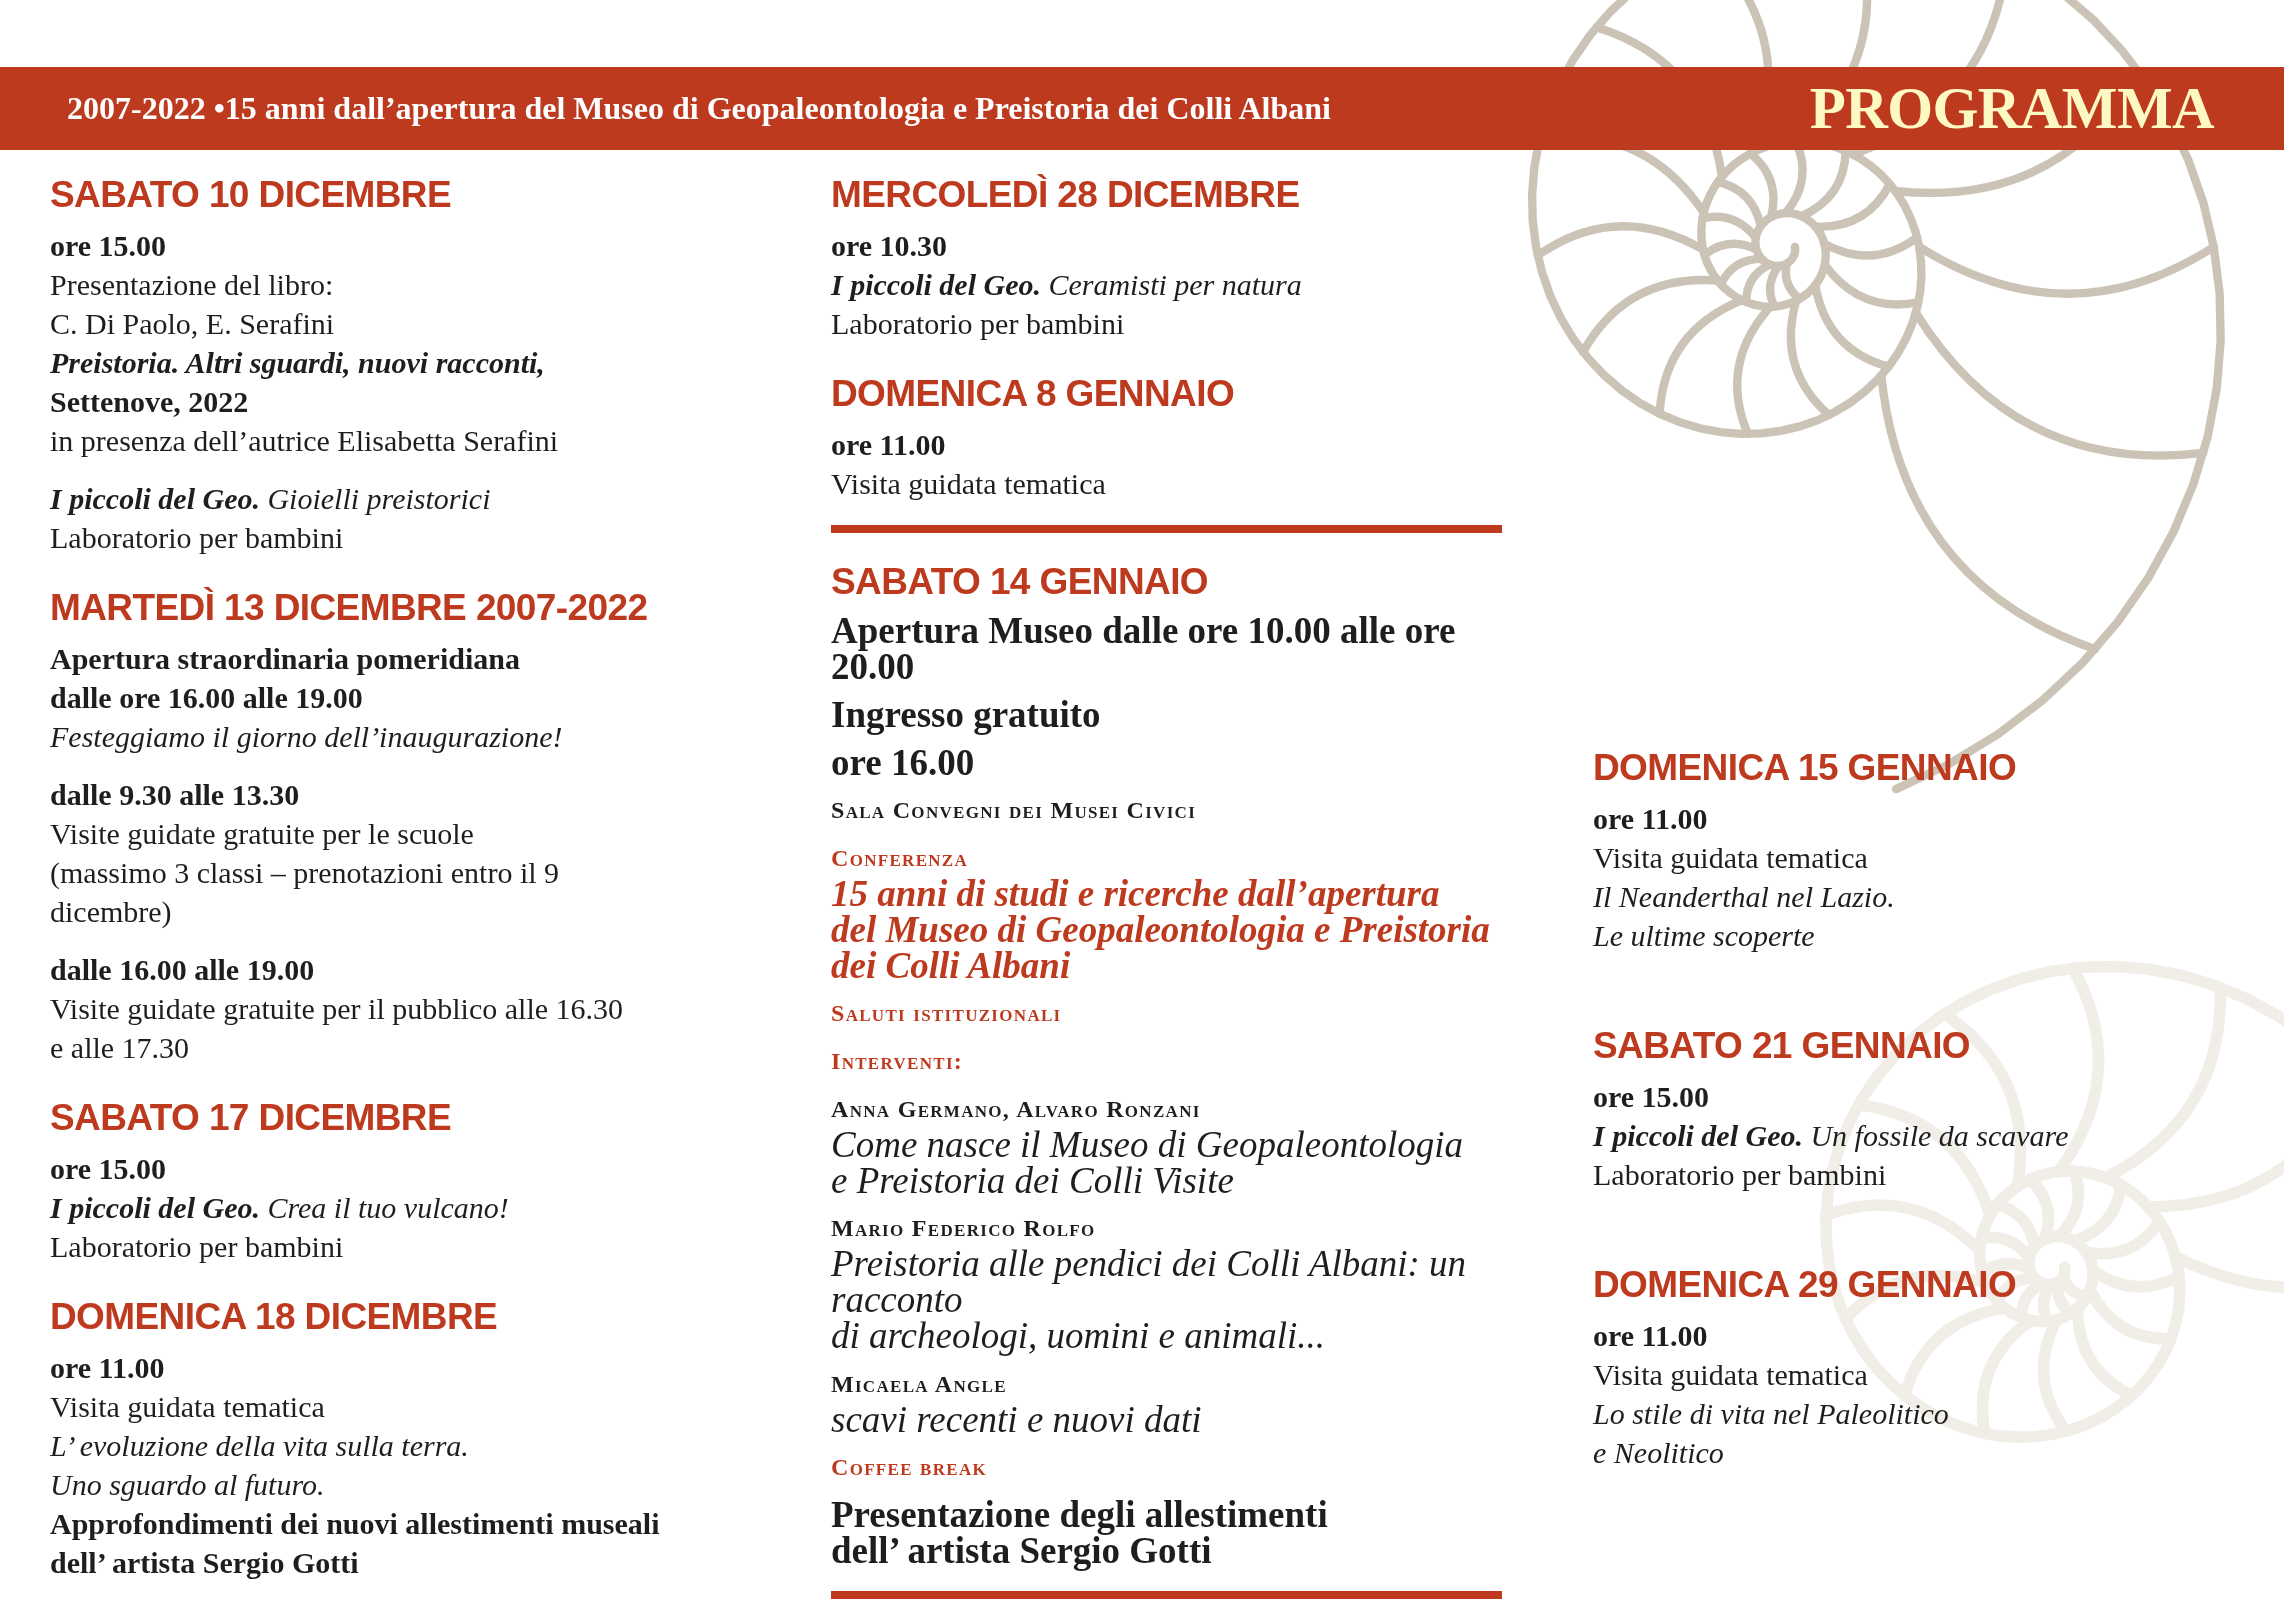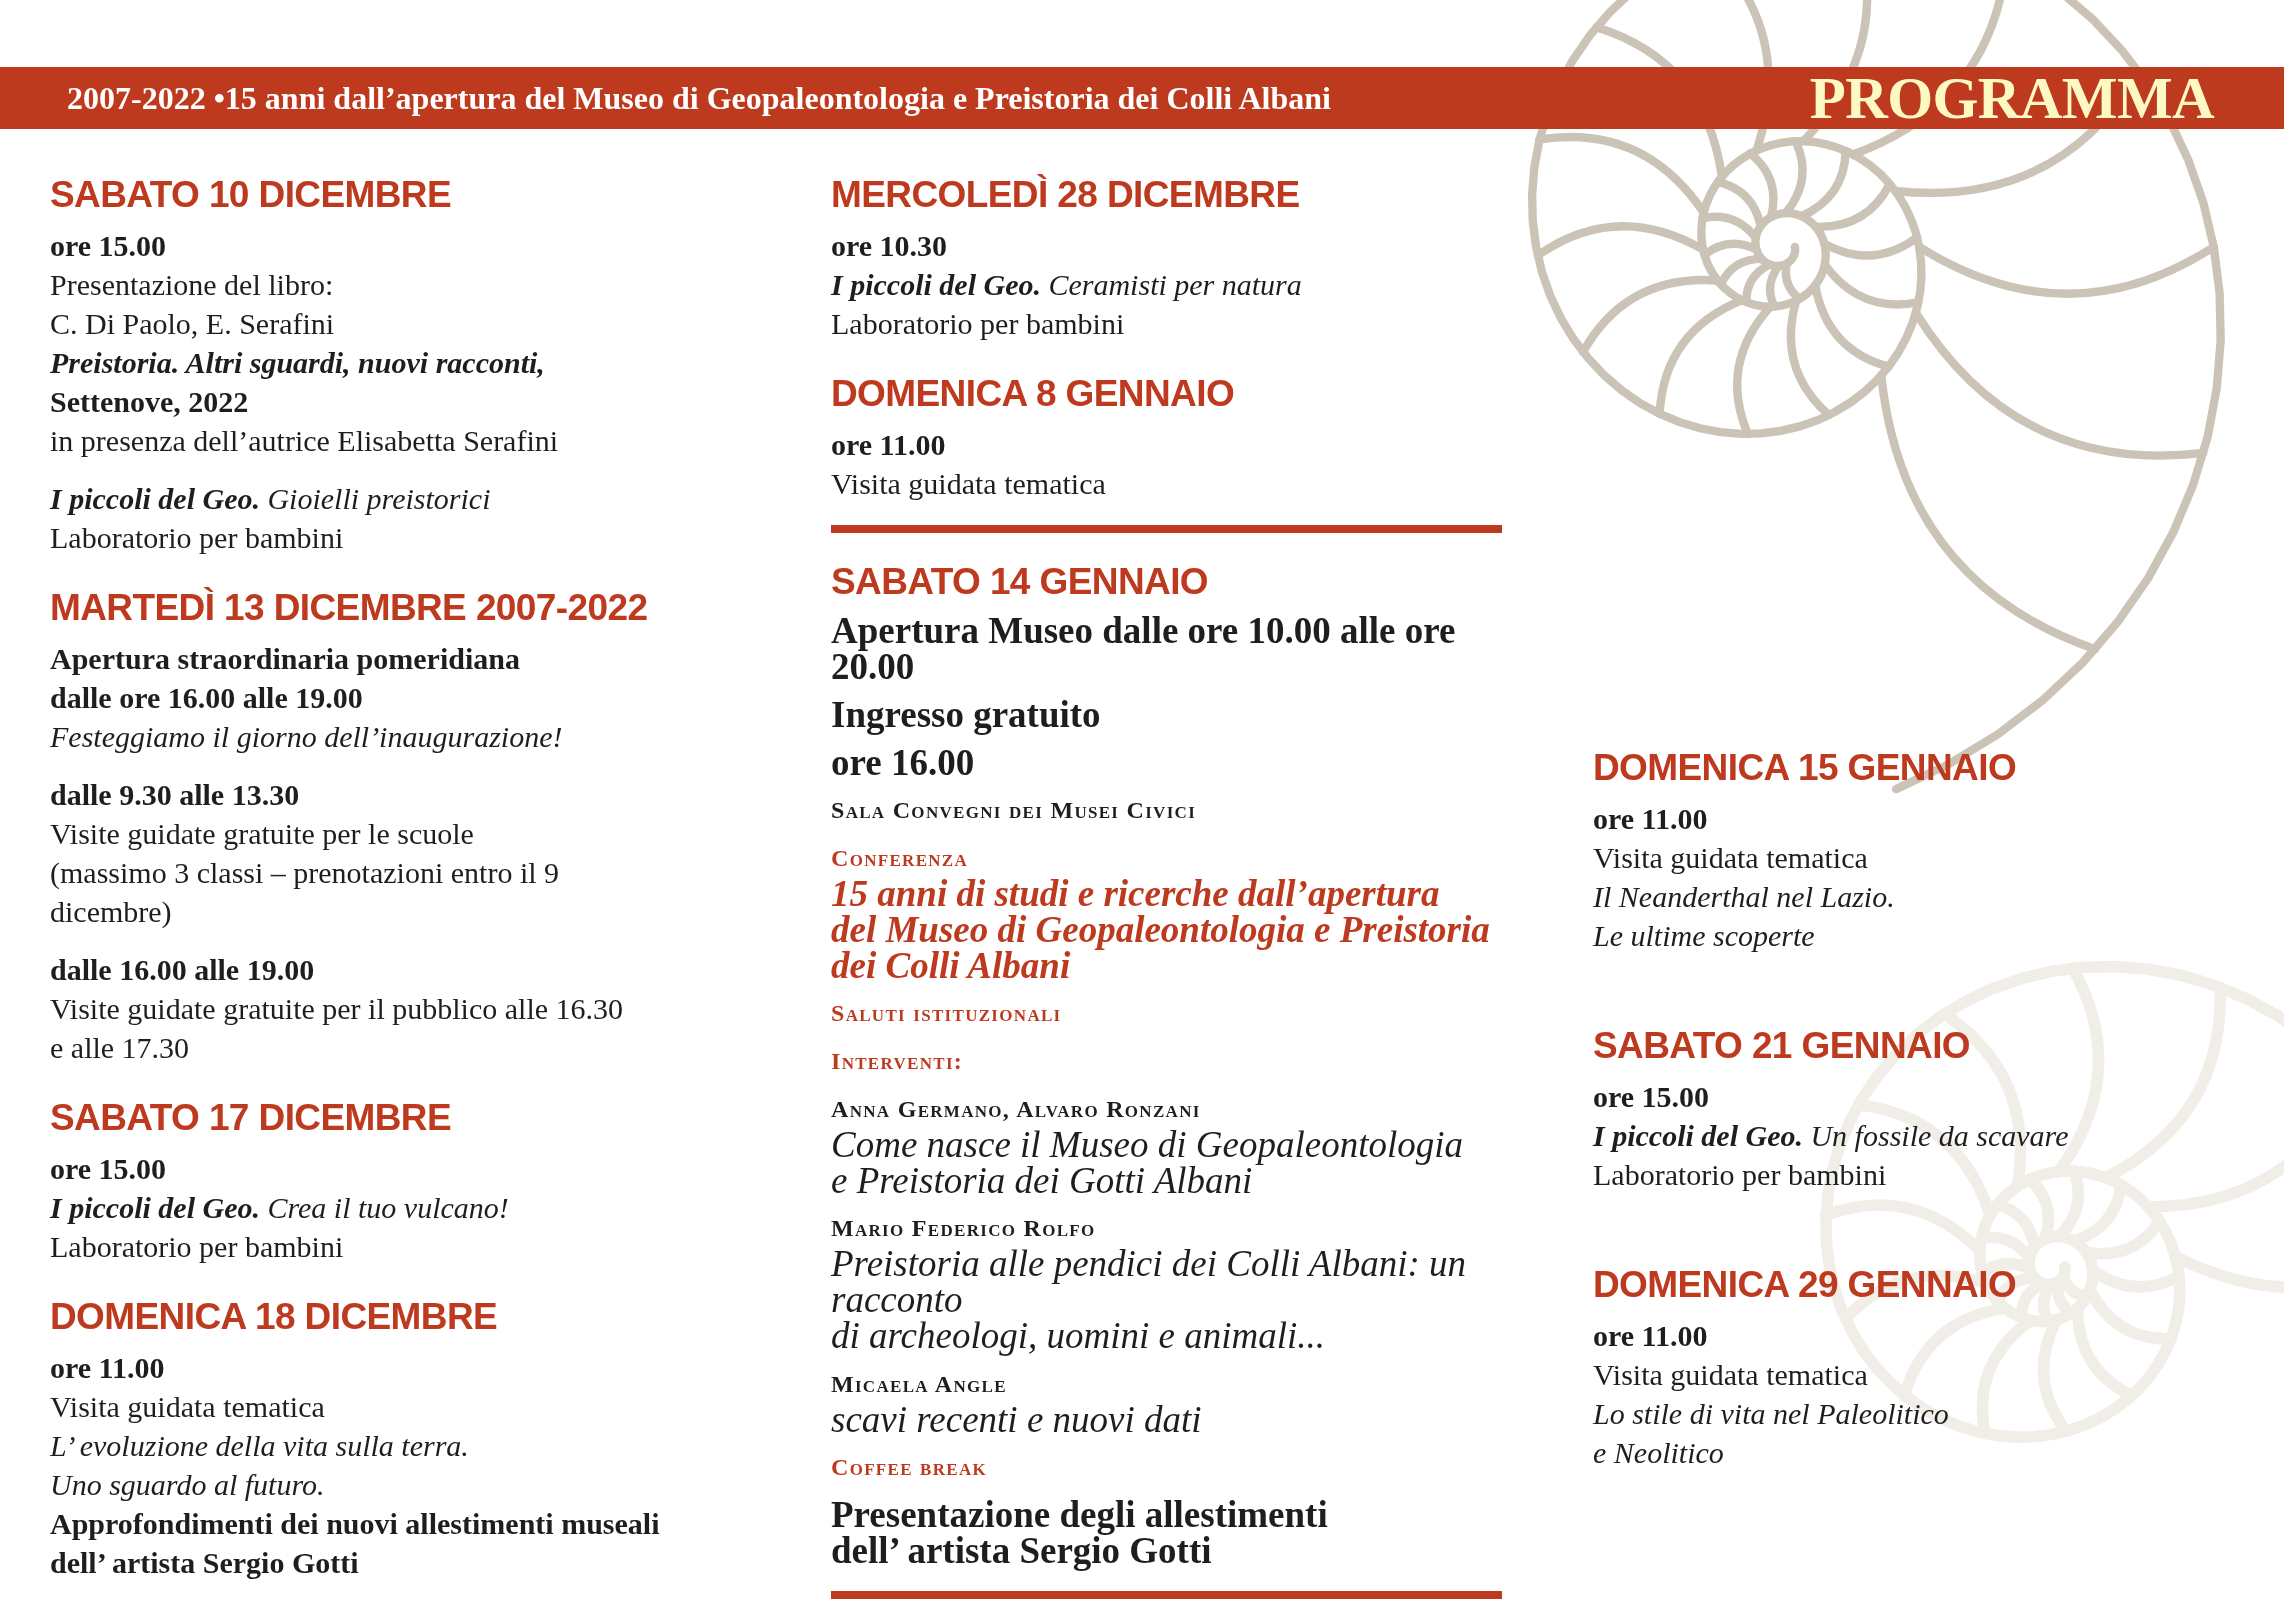--- a/index.html
+++ b/index.html
@@ -3,21 +3,21 @@
 <meta charset="utf-8">
 <style>
   html,body{margin:0;padding:0;}
   body{
     position:relative;width:2284px;height:1624px;overflow:hidden;
     background:#ffffff;color:#1e1e1c;
     font-family:"Liberation Serif",serif;
   }
   
   .banner{
-    position:absolute;left:0;top:67px;width:2284px;height:62px;
+    position:absolute;left:0;top:67px;width:2284px;height:83px;
     background:#bd3a1f;z-index:3;display:flex;align-items:center;gap:37px;
   }
   .banner-title{
     margin-left:67px;color:#ffffff;font-weight:700;font-size:32px;
     font-family:"Liberation Serif",serif;white-space:nowrap;
   }
   .programma{
     margin-left:auto;margin-right:70px;color:#fef9c3;font-weight:700;
     font-size:59px;letter-spacing:-0.6px;line-height:59px;
     font-family:Liberation Serif, serif;white-space:nowrap;
@@ -192,21 +192,21 @@
       <div class="ln bi red">15 anni di studi e ricerche dall’apertura</div>
       <div class="ln bi red">del Museo di Geopaleontologia e Preistoria</div>
       <div class="ln bi red">dei Colli Albani</div>
       <div class="spacer"></div>
       <div class="ln sc red">Saluti istituzionali</div>
       <div class="spacer"></div>
       <div class="ln sc red">Interventi:</div>
       <div class="spacer"></div>
       <div class="ln sc">Anna Germano, Alvaro Ronzani</div>
       <div class="ln i">Come nasce il Museo di Geopaleontologia</div>
-      <div class="ln i">e Preistoria dei Gotti Albani</div>
+      <div class="ln i">e Preistoria dei Colli Visite</div>
       <div class="spacer"></div>
       <div class="ln sc">Mario Federico Rolfo</div>
       <div class="ln i">Preistoria alle pendici dei Colli Albani: un racconto</div>
       <div class="ln i">di archeologi, uomini e animali...</div>
       <div class="spacer"></div>
       <div class="ln sc">Micaela Angle</div>
       <div class="ln i">scavi recenti e nuovi dati</div>
       <div class="spacer"></div>
       <div class="ln sc red">Coffee break</div>
       <div class="spacer"></div>

